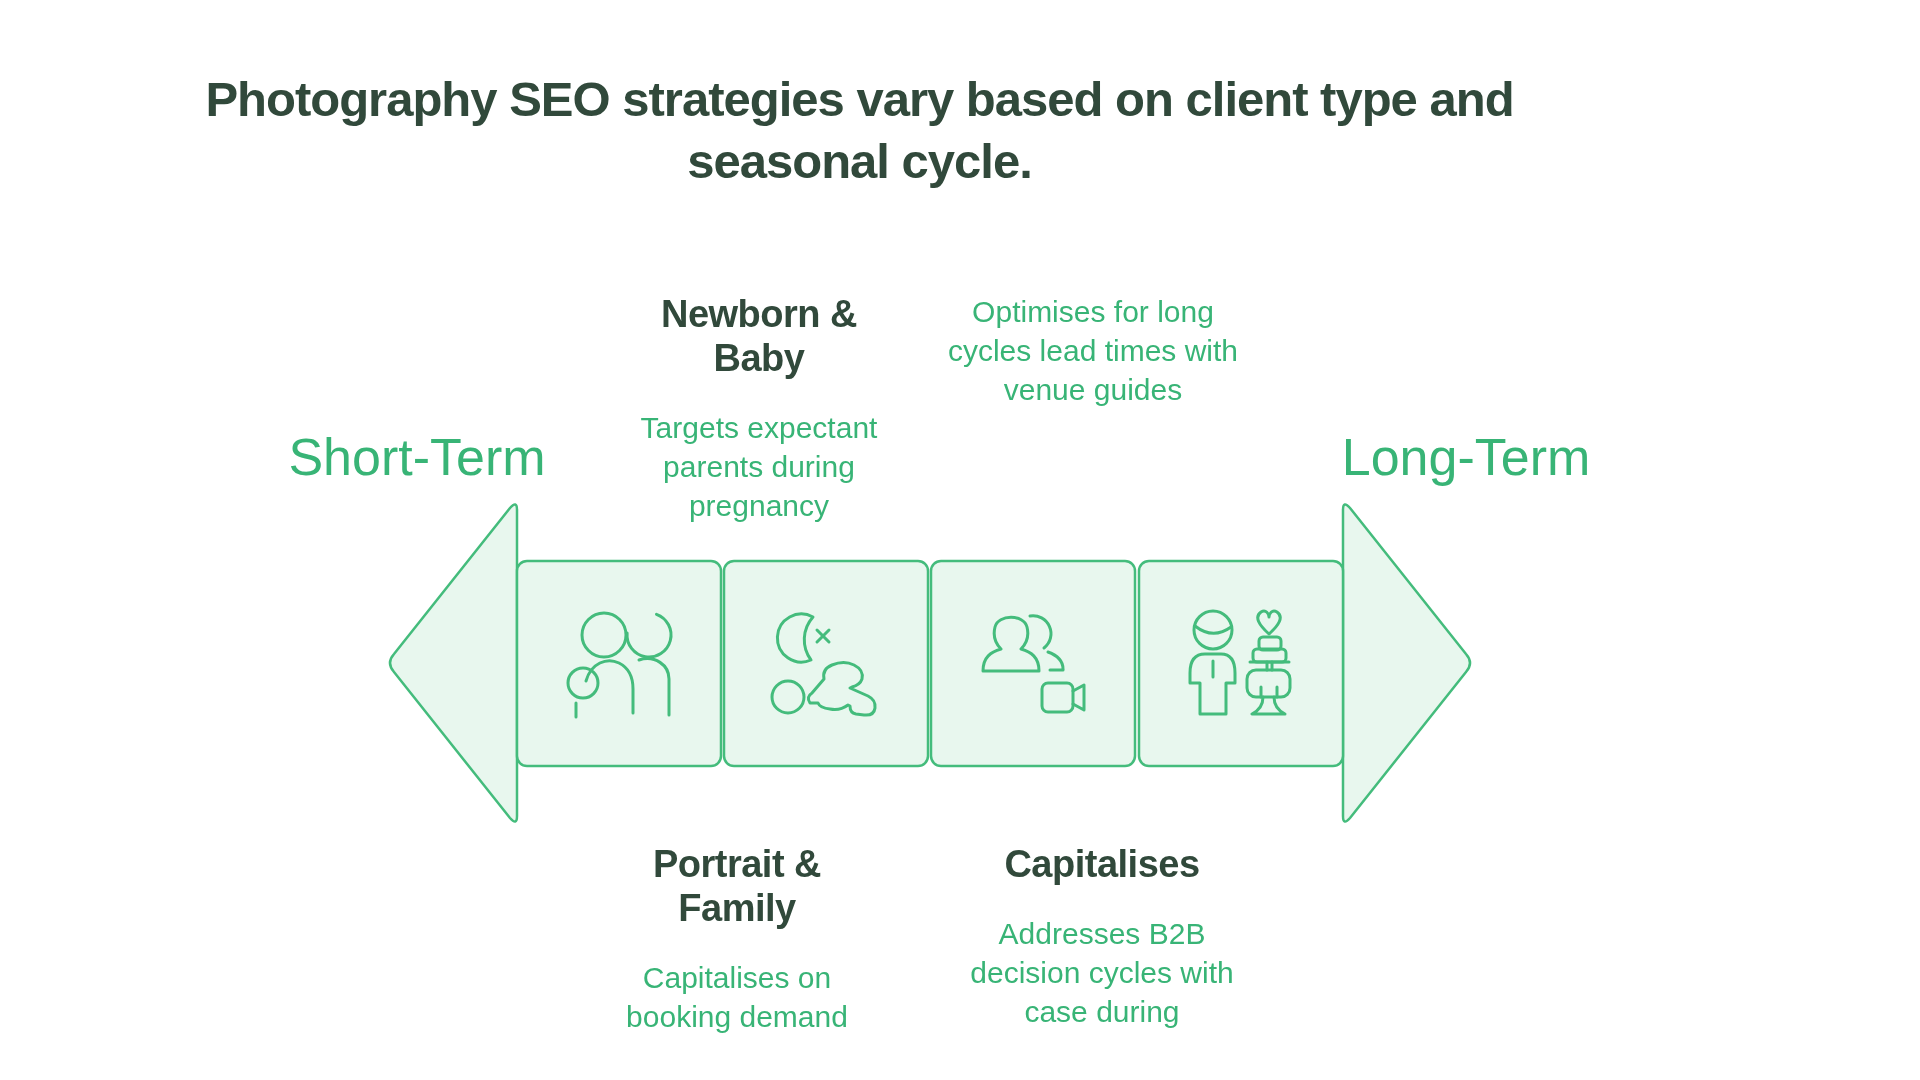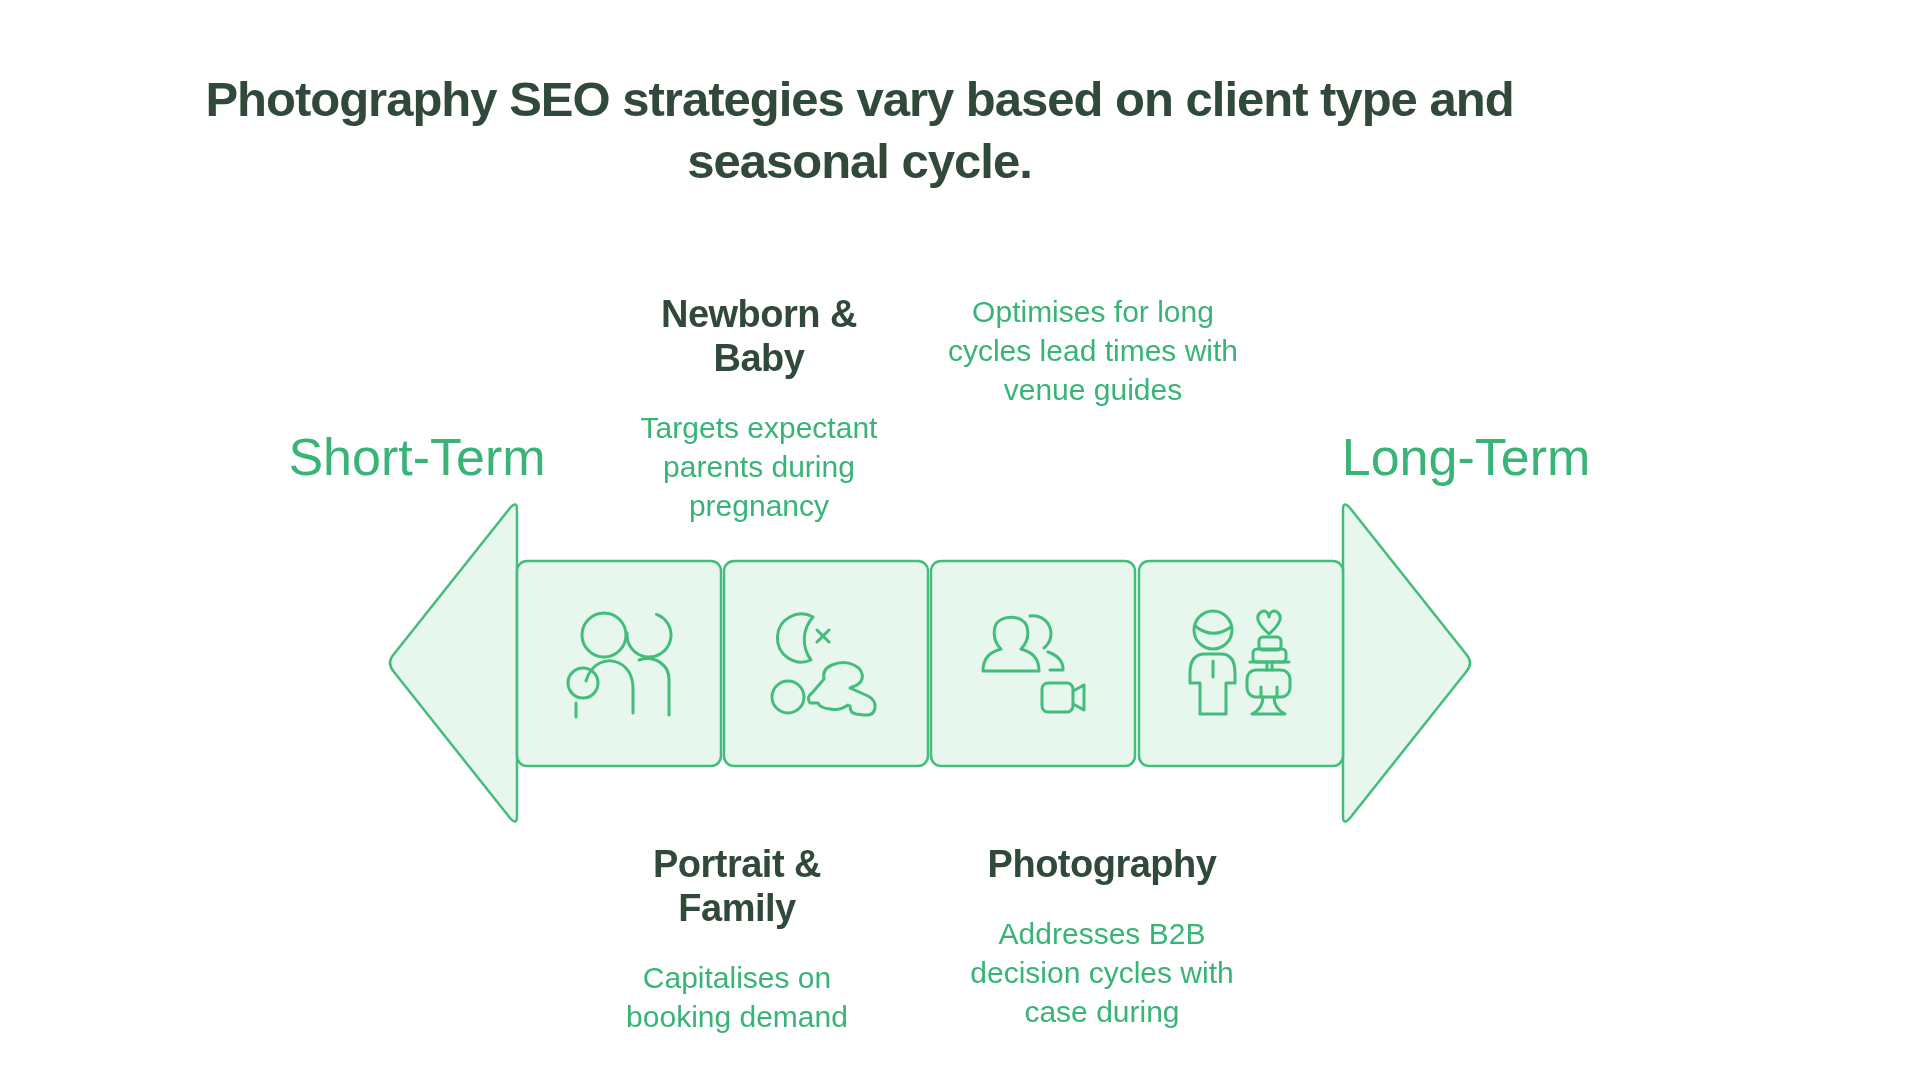--- a/index.html
+++ b/index.html
@@ -150,17 +150,17 @@
       <path class="ic" d="M22,34 C22,43 17,48 11,51 L44,51 C38,48 33,43 33,34"></path>
     </g>
   </svg>
 
   <div class="callout callout-bottom-1">
     <h2>Portrait &amp; Family</h2>
     <p>Capitalises on booking demand</p>
   </div>
 
   <div class="callout callout-bottom-2">
-    <h2>Photography</h2>
+    <h2>Capitalises</h2>
     <p>Addresses B2B decision cycles with case during</p>
   </div>
 
 </div>
 
 </body></html>

